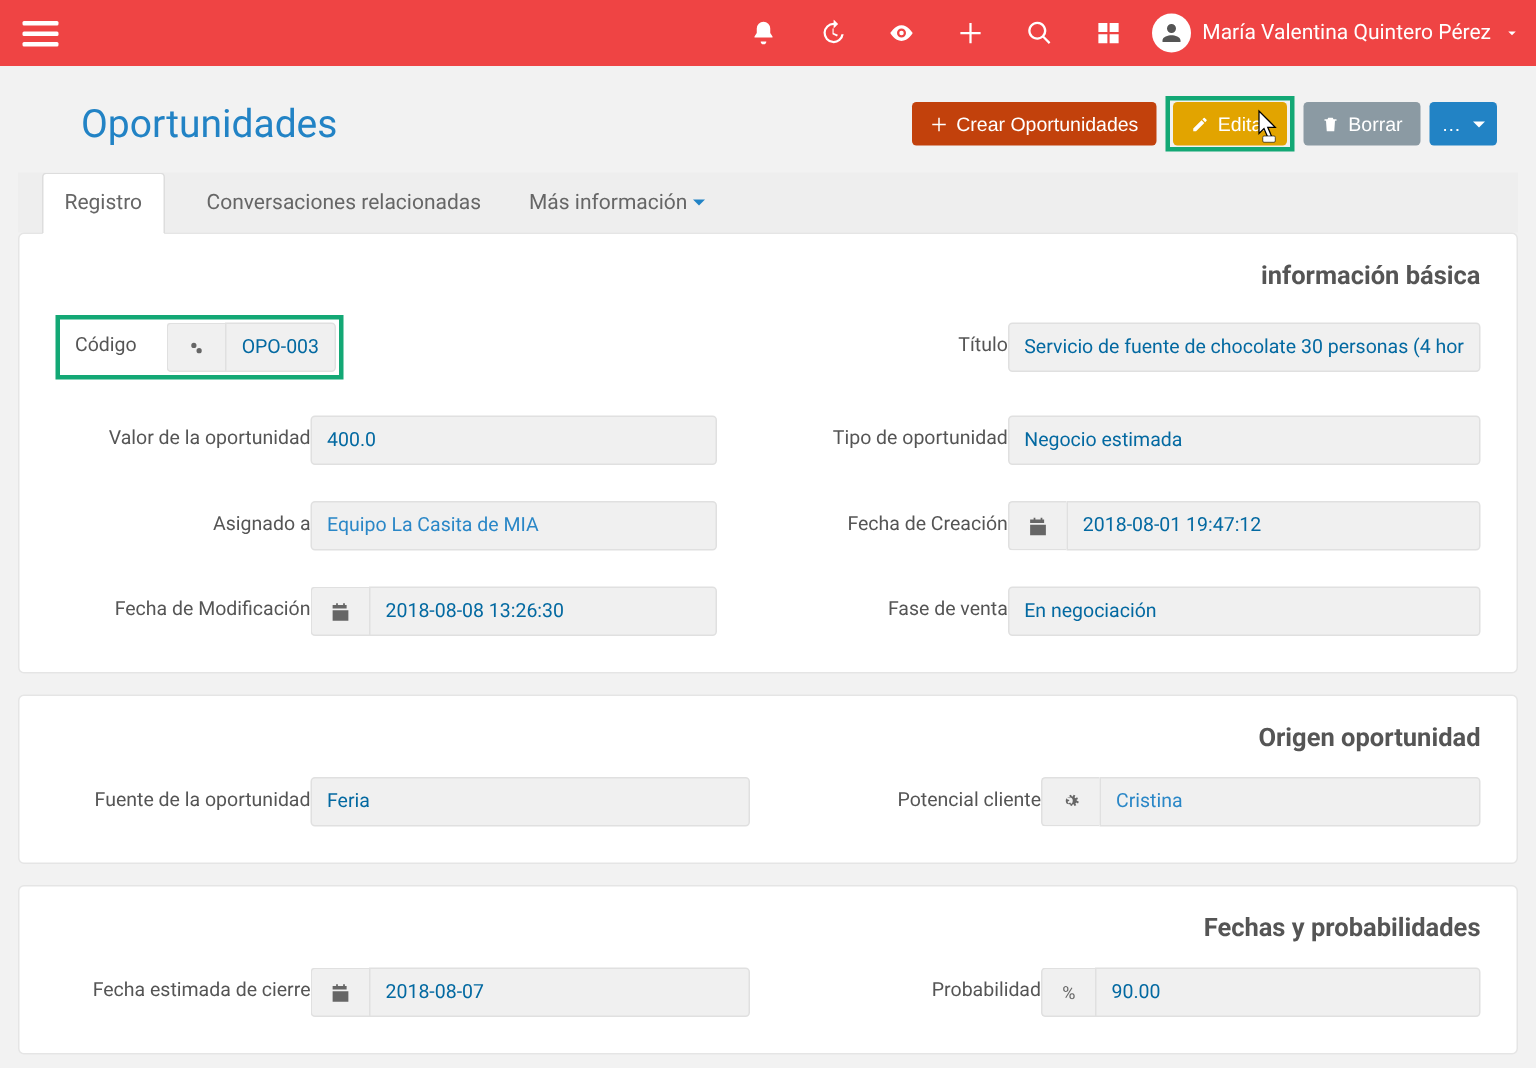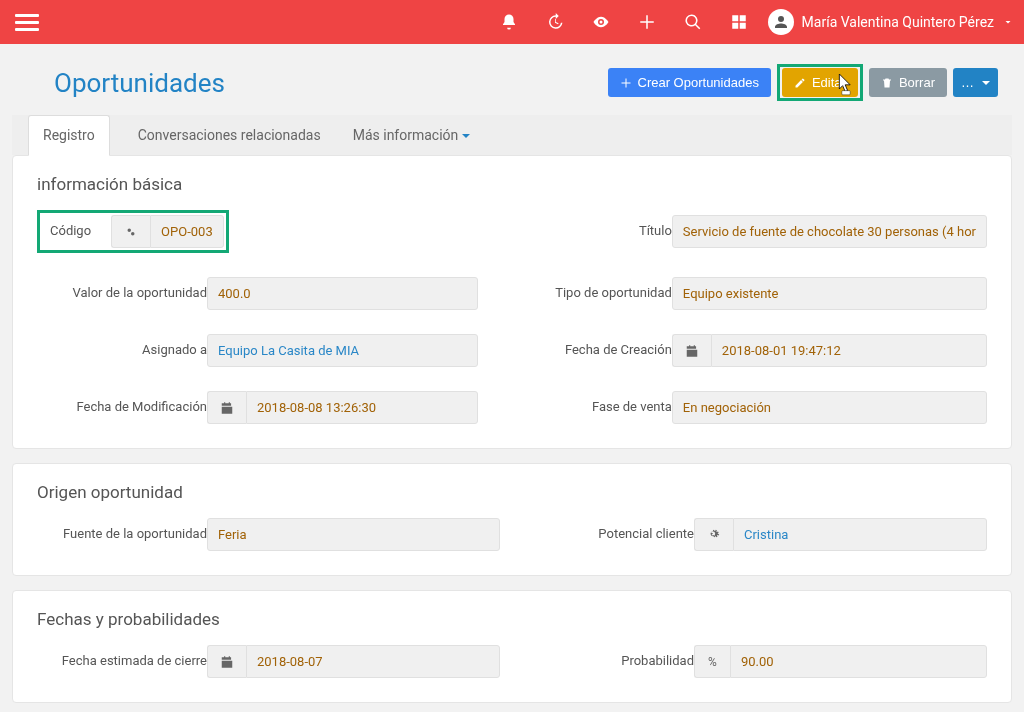--- a/index.html
+++ b/index.html
@@ -14,40 +14,40 @@
     .avatar { width: 26px; height: 26px; border-radius: 50%; background: #fff; display: flex; align-items: center; justify-content: center; }
     .avatar svg { width: 18px; height: 18px; fill: #555; }
     
     .main-wrap { padding: 12px; }
     .page-head { display: flex; align-items: center; padding: 8px 14px 14px; }
     .page-title { color: #2283c5; font-size: 26px; font-weight: 400; margin-left: 28px; }
     .page-actions { margin-left: auto; display: flex; gap: 6px; align-items: center; }
     
     .btn { display: inline-flex; align-items: center; gap: 6px; padding: 7px 12px; border-radius: 3px; font-size: 13px; color: #fff; border: none; cursor: pointer; }
     .btn svg { width: 12px; height: 12px; fill: #fff; }
-    .btn-green { background: #3b82f6; }
+    .btn-green { background: #c2410c; }
     .btn-yellow { background: #e2a400; }
     .btn-grey { background: #8b9aa3; }
     .btn-blue { background: #2283c5; min-width: 26px; justify-content: center; padding: 7px 8px;}
     .btn-blue .caret { border-left: 4px solid transparent; border-right: 4px solid transparent; border-top: 4px solid #fff; margin-left: 2px;}
     
     .highlight-box { border: 3px solid #13a875; padding: 2px; display: inline-flex; }
     .highlight-box2 { border: 3px solid #13a875; position: relative; display: inline-block; padding: 1px 2px;}
     .tabs { background: #eee; display: flex; gap: 24px; padding: 0 16px; border-bottom: none; }
     .tabs .tab { padding: 12px 4px; color: #666; cursor: pointer; font-size: 14px; }
     .tabs .tab.active { background: #fff; border: 1px solid #ddd; border-bottom: 1px solid #fff; margin-bottom: -1px; border-radius: 3px 3px 0 0; padding: 11px 14px; color: #666; }
     .tabs .caret { display: inline-block; border-left: 4px solid transparent; border-right: 4px solid transparent; border-top: 4px solid #2283c5; vertical-align: middle; margin-left: 4px; }
     
     .panel { background: #fff; border: 1px solid #e5e5e5; border-radius: 4px; margin: 0 0 14px; padding: 18px 24px 24px; }
-    .panel-title { font-size: 17px; color: #555; font-weight: 400; margin-bottom: 16px; }
+    .panel-title { font-size: 17px; color: #555; font-weight: 700; margin-bottom: 16px; text-align: right; }
     .form-grid { display: grid; grid-template-columns: 1fr 1fr; column-gap: 40px; row-gap: 20px; gap: 24px; }
     .form-row { display: flex; align-items: center; }
     .form-label { width: 170px; text-align: right; color: #555; line-height: 1.3; }
     .field-wrap { flex: 1; display: flex; }
-    .field { flex: 1; background: #f0f0f0; border: 1px solid #e0e0e0; border-radius: 3px; padding: 8px 10px; display: flex; align-items: center; color: #a16207; font-size: 13px; min-height: 33px; white-space: nowrap; overflow: hidden; text-overflow: ellipsis; }
+    .field { flex: 1; background: #f0f0f0; border: 1px solid #e0e0e0; border-radius: 3px; padding: 8px 10px; display: flex; align-items: center; color: #0369a1; font-size: 13px; min-height: 33px; white-space: nowrap; overflow: hidden; text-overflow: ellipsis; }
     .field.linkish { color: #2a87c7; }
     .addon { background: #f0f0f0; border: 1px solid #e0e0e0; border-right: none; border-radius: 3px 0 0 3px; padding: 8px 12px; display: flex; align-items: center; justify-content: center; min-width: 36px; color: #666; font-size: 12px;}
     .addon + .field { border-radius: 0 3px 3px 0; }
     .addon svg { width: 14px; height: 14px; fill: #666; }
     .cursor-img { position: absolute; right: 4px; bottom: 2px; width: 20px; height: 24px; pointer-events: none;}
   </style>
 </head>
 <body>
 
 <div class="topbar">
@@ -156,21 +156,21 @@
       </div>
       <div class="form-row">
         <div class="form-label">Valor de la oportunidad</div>
         <div class="field-wrap">
             <div class="field">400.0</div>
           </div>
       </div>
       <div class="form-row">
         <div class="form-label">Tipo de oportunidad</div>
         <div class="field-wrap">
-            <div class="field">Equipo existente</div>
+            <div class="field">Negocio estimada</div>
           </div>
       </div>
       <div class="form-row">
         <div class="form-label">Asignado a</div>
         <div class="field-wrap">
             <div class="field linkish">Equipo La Casita de MIA</div>
           </div>
       </div>
       <div class="form-row">
         <div class="form-label">Fecha de Creación</div>

